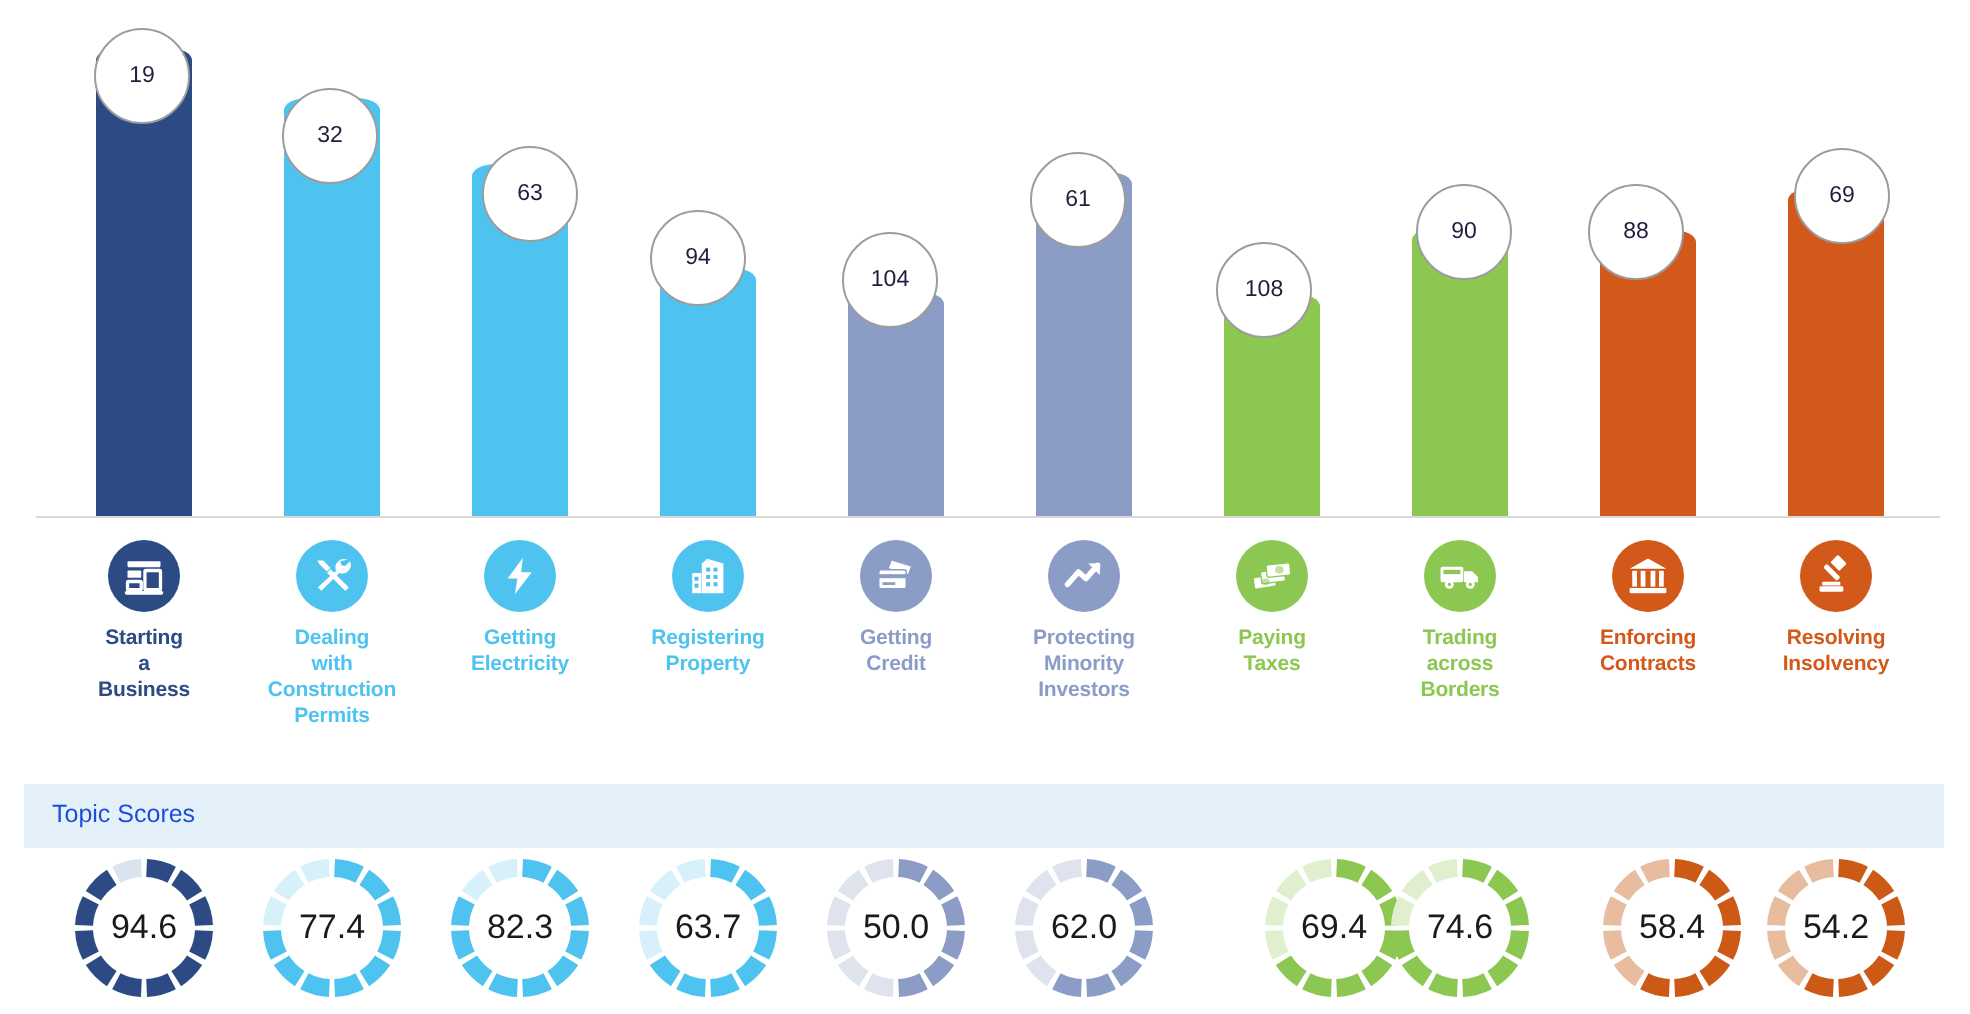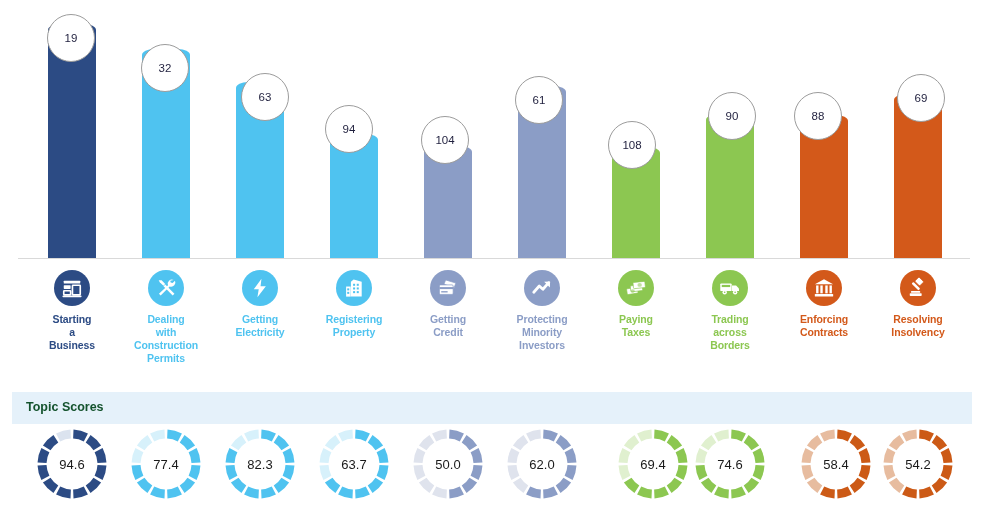--- a/index.html
+++ b/index.html
@@ -62,35 +62,35 @@
   
   #scores-panel{
     position:absolute;left:12px;top:392px;width:960px;height:112px;
   }
   .scores-header{
     position:absolute;left:0;top:0;width:960px;height:32px;
     background:#e5f1fa;
   }
   .scores-header span{
     position:absolute;left:14px;top:8px;
-    font-size:12.5px;font-weight:bold;color:#14532d;
+    font-size:12.5px;font-weight:normal;color:#1d4ed8;
   }
   .donut-row{
     position:absolute;left:0;top:32px;width:960px;height:80px;
   }
   .donut-cell{
     position:absolute;top:0;width:98px;height:80px;
     display:flex;align-items:center;justify-content:center;
   }
   .donut{position:relative;width:72px;height:72px;}
   .donut svg{position:absolute;left:0;top:0;}
   .donut-value{
     position:absolute;left:0;top:0;width:72px;height:72px;
     display:flex;align-items:center;justify-content:center;
-    font-size:13px;color:#1a1a1a;
+    font-size:17px;color:#1a1a1a;
   }
 </style>
 </head>
 <body>
 
 <div id="rank-chart">
   <div class="baseline"></div>
   <div id="topic-columns">
       <div class="topic-col" style="left: 23px;">
         <div class="bar-area">
@@ -445,21 +445,21 @@
             <path d="M 34.69 65.97 A 30 30 0 0 1 22.15 62.61" fill="none" stroke="#8b9dc6" stroke-width="9" stroke-linecap="butt"></path>
             <path d="M 19.88 61.30 A 30 30 0 0 1 10.70 52.12" fill="none" stroke="#dfe3ed" stroke-width="9" stroke-linecap="butt"></path>
             <path d="M 9.39 49.85 A 30 30 0 0 1 6.03 37.31" fill="none" stroke="#dfe3ed" stroke-width="9" stroke-linecap="butt"></path>
             <path d="M 6.03 34.69 A 30 30 0 0 1 9.39 22.15" fill="none" stroke="#dfe3ed" stroke-width="9" stroke-linecap="butt"></path>
             <path d="M 10.70 19.88 A 30 30 0 0 1 19.88 10.70" fill="none" stroke="#dfe3ed" stroke-width="9" stroke-linecap="butt"></path>
             <path d="M 22.15 9.39 A 30 30 0 0 1 34.69 6.03" fill="none" stroke="#dfe3ed" stroke-width="9" stroke-linecap="butt"></path>
           </svg>
           <div class="donut-value">62.0</div>
         </div>
       </div>
-      <div class="donut-cell" style="left: 592px;">
+      <div class="donut-cell" style="left: 606px;">
         <div class="donut">
           <svg width="72" height="72" viewBox="0 0 72 72">
             <path d="M 37.31 6.03 A 30 30 0 0 1 49.85 9.39" fill="none" stroke="#8cc751" stroke-width="9" stroke-linecap="butt"></path>
             <path d="M 52.12 10.70 A 30 30 0 0 1 61.30 19.88" fill="none" stroke="#8cc751" stroke-width="9" stroke-linecap="butt"></path>
             <path d="M 62.61 22.15 A 30 30 0 0 1 65.97 34.69" fill="none" stroke="#8cc751" stroke-width="9" stroke-linecap="butt"></path>
             <path d="M 65.97 37.31 A 30 30 0 0 1 62.61 49.85" fill="none" stroke="#8cc751" stroke-width="9" stroke-linecap="butt"></path>
             <path d="M 61.30 52.12 A 30 30 0 0 1 52.12 61.30" fill="none" stroke="#8cc751" stroke-width="9" stroke-linecap="butt"></path>
             <path d="M 49.85 62.61 A 30 30 0 0 1 37.31 65.97" fill="none" stroke="#8cc751" stroke-width="9" stroke-linecap="butt"></path>
             <path d="M 34.69 65.97 A 30 30 0 0 1 22.15 62.61" fill="none" stroke="#8cc751" stroke-width="9" stroke-linecap="butt"></path>
             <path d="M 19.88 61.30 A 30 30 0 0 1 10.70 52.12" fill="none" stroke="#8cc751" stroke-width="9" stroke-linecap="butt"></path>

